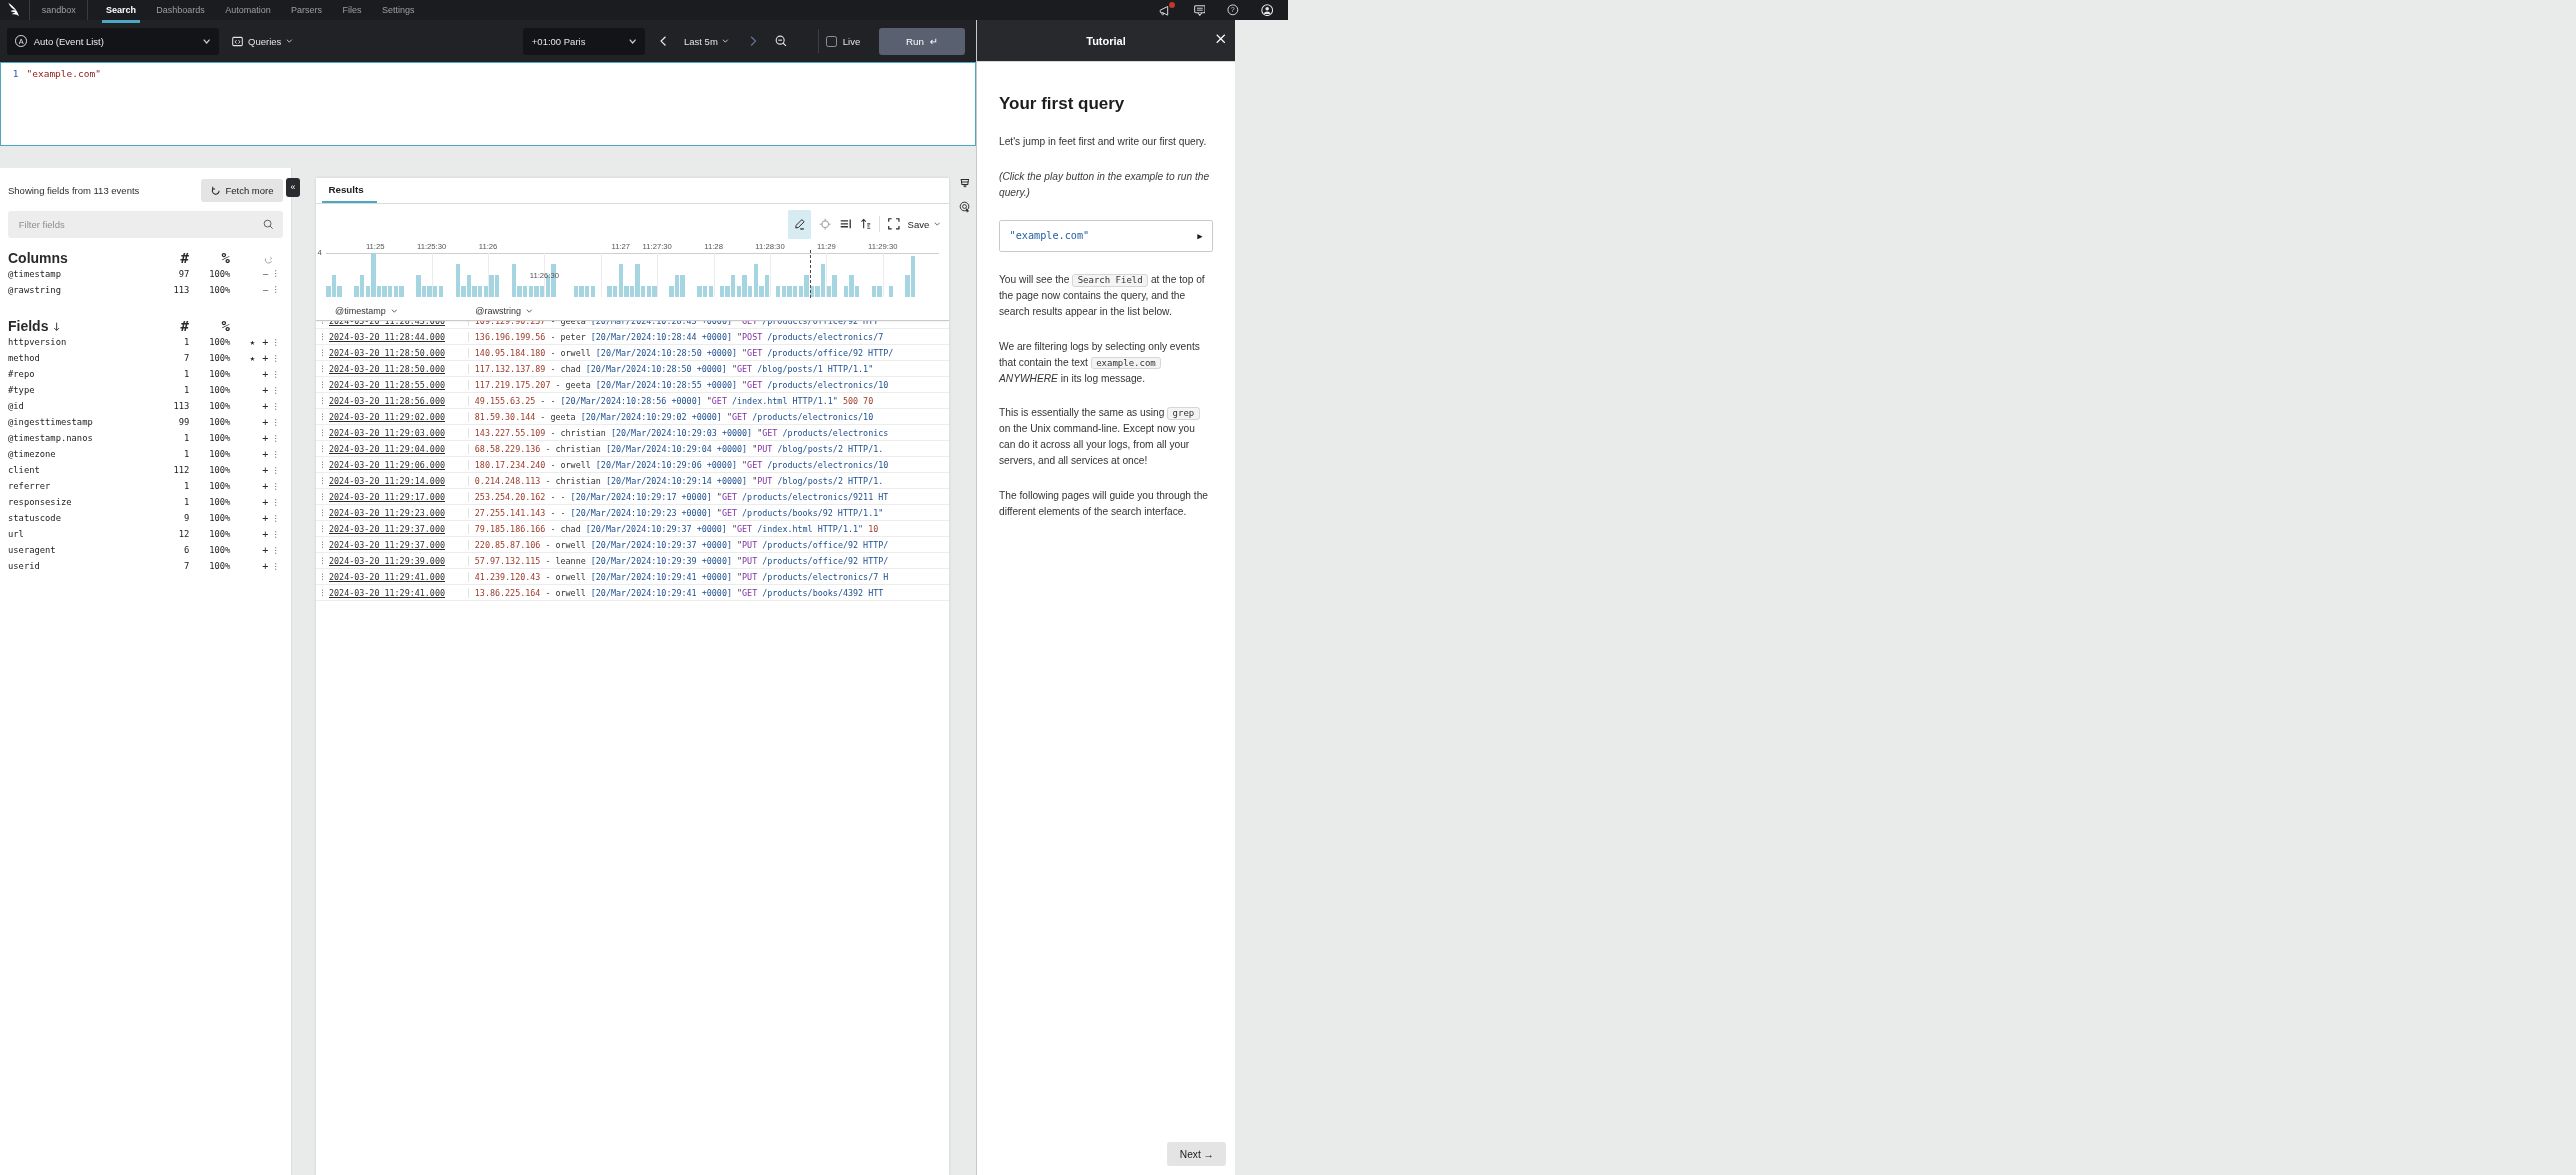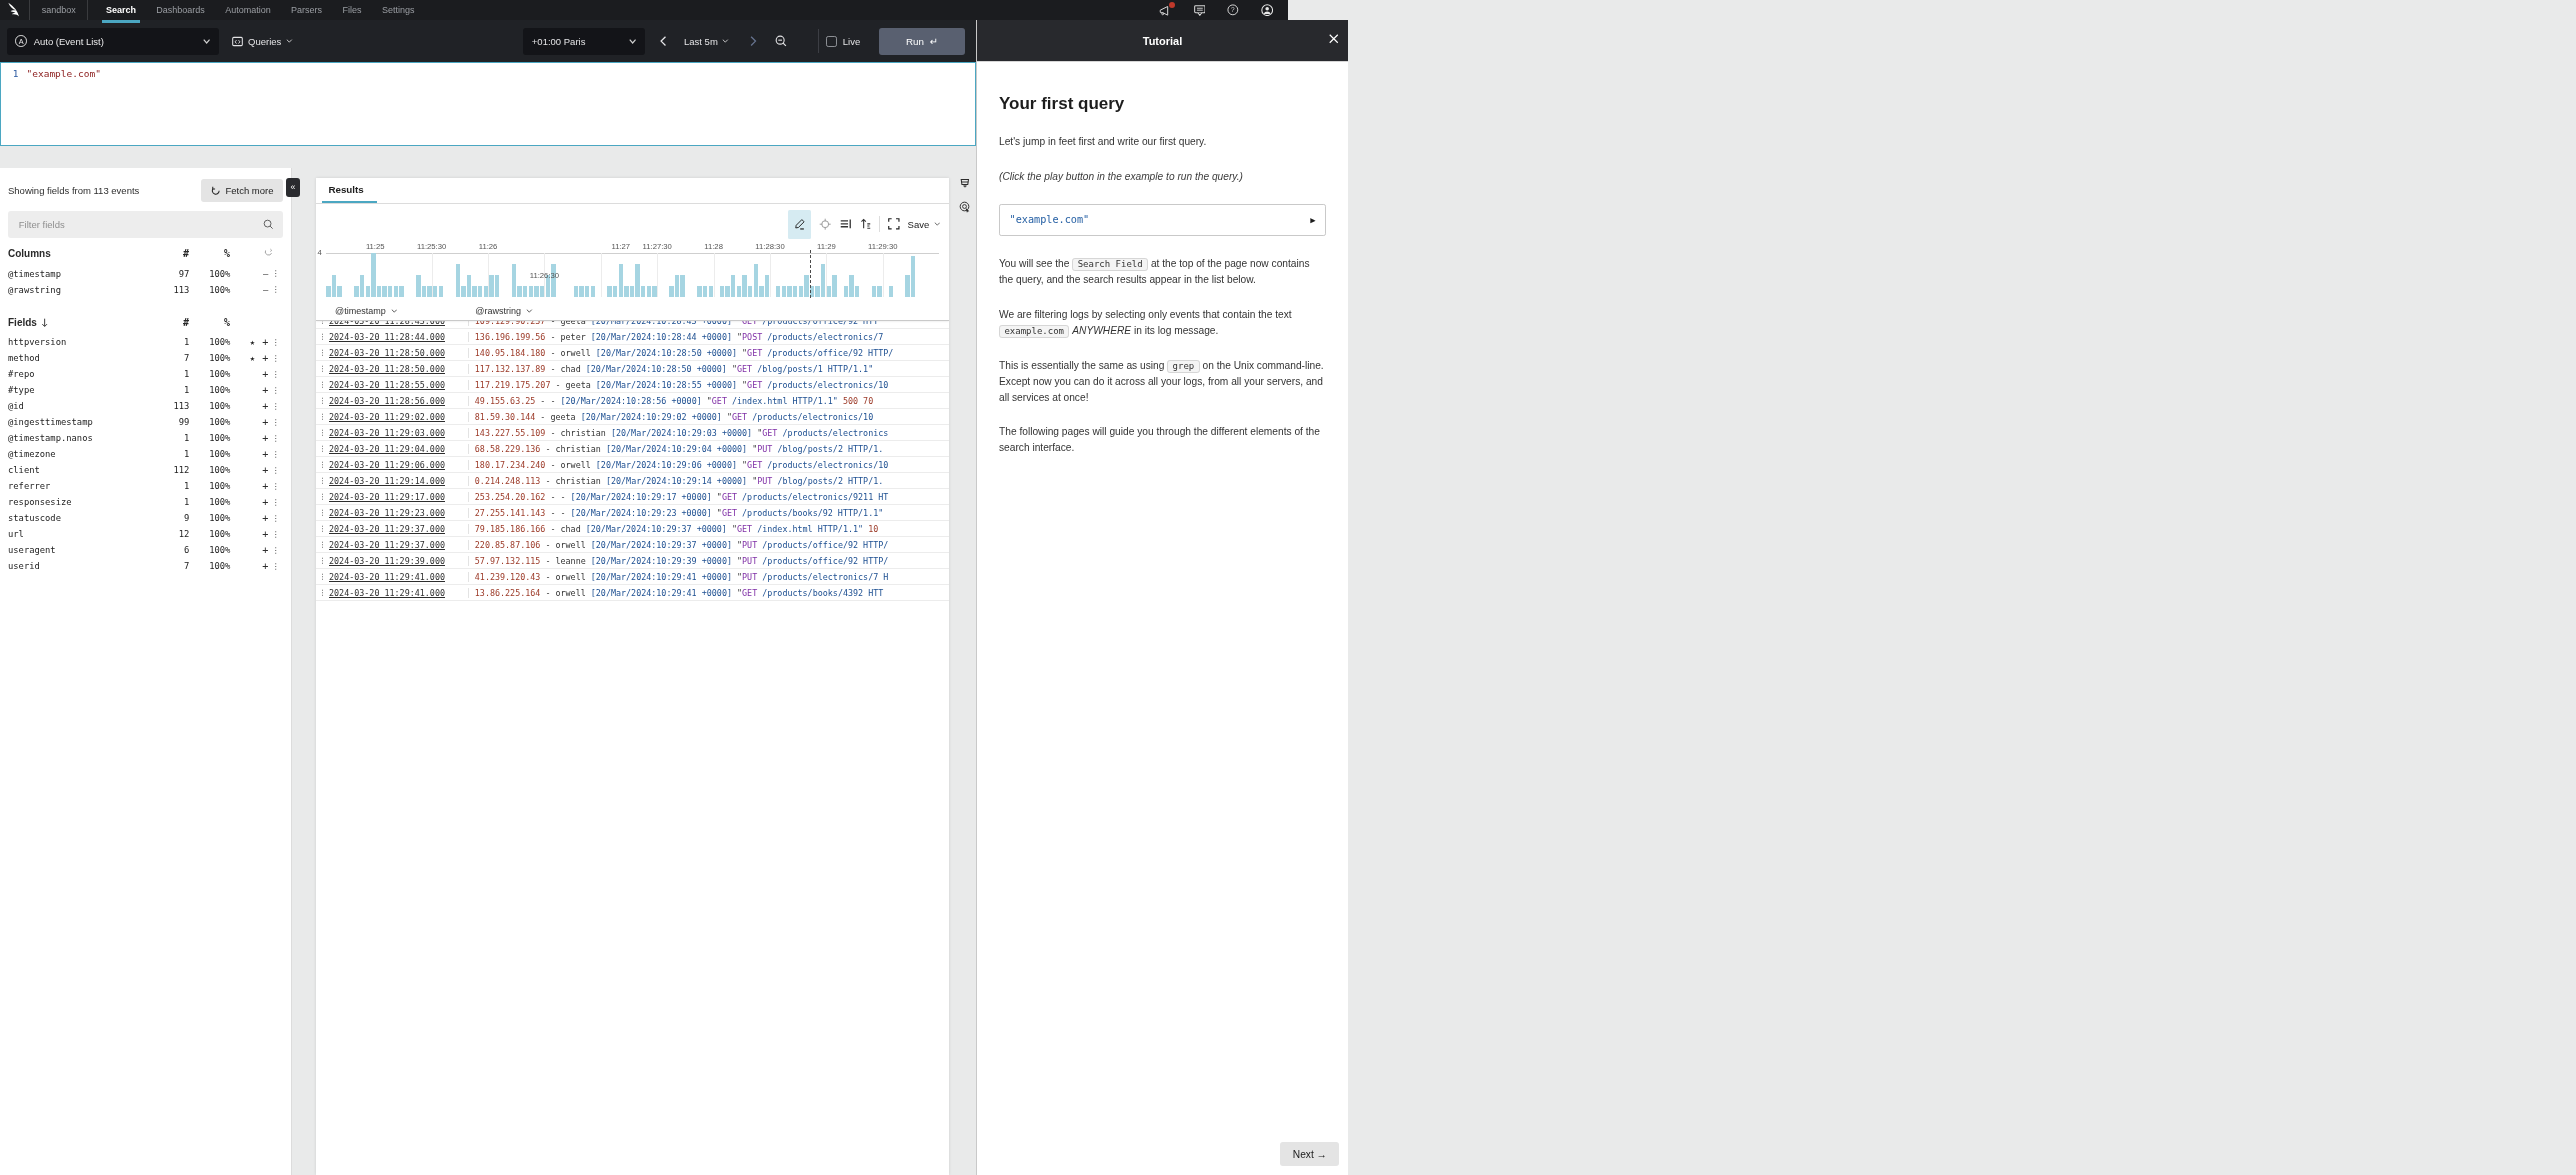--- a/index.html
+++ b/index.html
@@ -69,21 +69,21 @@
     font-size:8.8px; cursor:pointer; }
   .fp-row1 { display:flex; align-items:center; padding:11px 8px 6.6px 8px; }
   .fp-summary { font-size:9.5px; color:#2e2e2e; }
   .fetch-btn { margin-left:auto; background:#e4e4e4; border-radius:2.9px; height:22.6px; padding:0 9.5px;
     display:flex; align-items:center; gap:5.1px; font-size:9.5px; color:#222; cursor:pointer; }
   .filter-box { margin:2.9px 8px 7.3px 8px; background:#ededed; border-radius:2.9px; height:27px;
     display:flex; align-items:center; padding:0 8.8px; cursor:text; }
   .filter-box input { border:none; outline:none; background:transparent; flex:1; font-size:9.5px;
     font-family:"Liberation Sans",sans-serif; color:#444; }
   .filter-box input::placeholder { color:#8f8f8f; }
-  .sec-head { display:flex; align-items:flex-start; padding:0 8px; height:17.5px; font-size:10px;
+  .sec-head { display:flex; align-items:flex-end; padding:0 8px; height:17.5px; font-size:14px;
     font-weight:bold; color:#2a2a2a; margin-top:10.2px; }
   .sec-head .cnt { width:38px; text-align:right; font-family:"DejaVu Sans Mono",monospace; font-weight:bold; }
   .sec-head .pct { width:41px; text-align:right; font-family:"DejaVu Sans Mono",monospace; font-weight:bold; }
   .sec-head .act { width:53px; display:flex; justify-content:flex-end; padding-right:10.2px; }
   .sec-head .name { flex:1; display:flex; gap:4.4px; align-items:center; }
   .f-row { display:flex; align-items:center; padding:0 8px; height:16px;
     font-family:"DejaVu Sans Mono",monospace; font-size:8.8px; color:#222; cursor:pointer; }
   .f-row .name { flex:1; overflow:hidden; white-space:nowrap; }
   .f-row .cnt { width:38px; text-align:right; }
   .f-row .pct { width:41px; text-align:right; }
@@ -128,21 +128,21 @@
   .t-row .kebab { width:13px; text-align:center; color:#444; font-size:7.3px; cursor:pointer; }
   .t-row .ts { width:139px; color:#2e2e2e; overflow:hidden;text-decoration:underline; }
   .t-row .raw { flex:1; overflow:hidden; border-left:0.7px solid #e3e3e3; padding-left:5.8px; }
   .ip { color:#9c3a28; } .usr { color:#333; } .dt { color:#1d4f91; } .q { color:#333; }
   .mth { color:#8031a7; } .pth { color:#1d4f91; } .tail { color:#9c3a28; }
 
   .gutter-ics { position:absolute; right:5.1px; top:10.2px; display:flex; flex-direction:column; gap:11px; }
   .gutter-ics .tool { cursor:pointer; }
 
   
-  #tutorial { position:absolute; top:20.4px; left:976px; width:372px; bottom:0; background:#fff;
+  #tutorial { position:absolute; top:20.4px; left:976px; width:259px; bottom:0; background:#fff;
     border-left:0.7px solid #c9c9c9; }
   .tut-head { height:42px; background:#28292d; border-bottom:1.5px solid #d6d6d6; display:flex;
     align-items:center; justify-content:center; color:#fff; font-weight:bold; font-size:11px; position:relative; }
   .tut-close { position:absolute; right:9.5px; top:14px; cursor:pointer; }
   .tut-body { position:absolute; top:43px; left:0; right:0; bottom:0; padding:20.4px 22px; color:#333; font-size:10.2px; }
   .tut-body h1 { font-size:17px; margin:10.2px 0 20.4px 0; color:#1d1d1d; font-weight:bold; }
   .tut-body p { margin:0 0 19px 0; line-height:1.55; }
   .tut-note { font-style:italic; color:#3c3c3c; }
   .codebox { border:0.7px solid #c9c9c9; border-radius:2.2px; height:32px; display:flex; align-items:center;
     padding:0 9.5px; font-family:"DejaVu Sans Mono",monospace; font-size:10.2px; color:#2660a4; margin:0 0 20.4px 0; }

